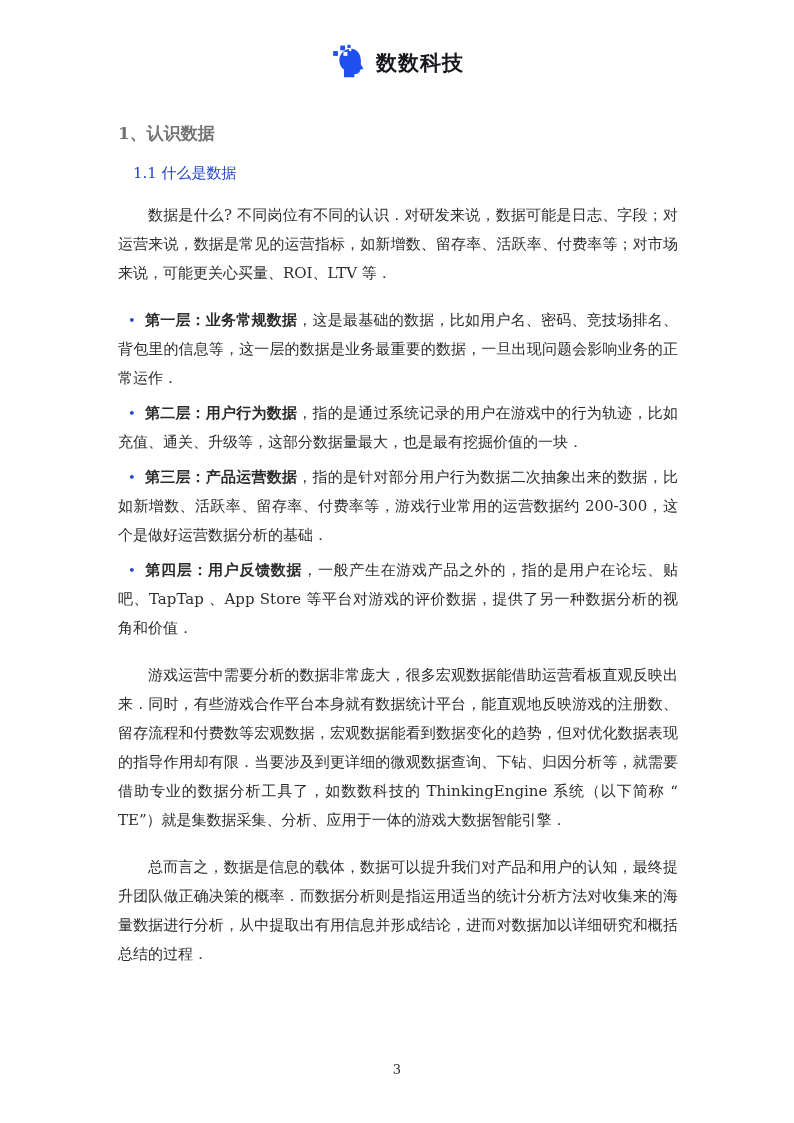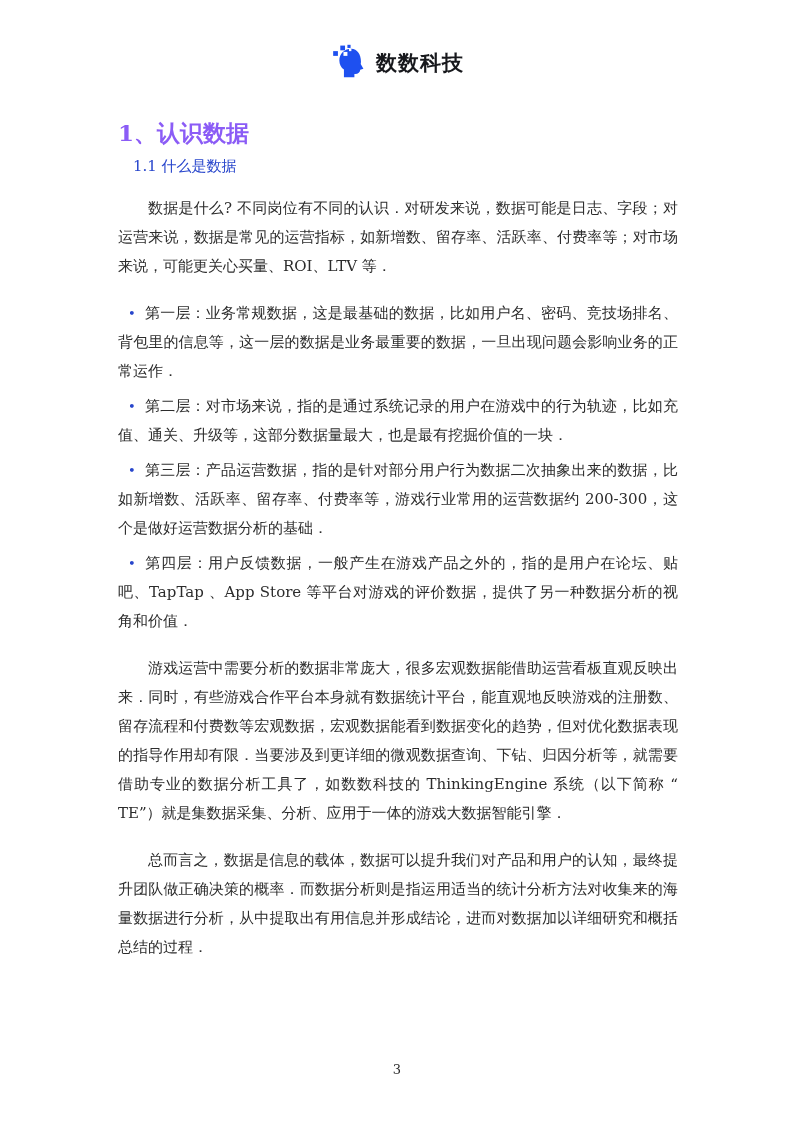--- a/index.html
+++ b/index.html
@@ -34,25 +34,25 @@
     letter-spacing: 1px;
   }
   
   .content {
     position: absolute;
     top: 118px;
     left: 118px;
     width: 560px;
   }
   .h1 {
-    color: #8b5cf6;
-    font-size: 23px;
+    color: #737373;
+    font-size: 17px;
     font-weight: 700;
     line-height: 30px;
-    margin-bottom: 8px;
+    margin-bottom: 15px;
   }
   .h2 {
     color: #2846cc;
     font-size: 15px;
     font-weight: 400;
     line-height: 20px;
     margin-left: 15px;
     margin-bottom: 14px;
   }
   .para {
@@ -69,21 +69,21 @@
     text-align: justify;
     text-indent: 10px;
     margin: 6px 0;
     color: #2c2c2c;
   }
   .bullet .dot {
     color: #2846cc;
     font-size: 13px;
     margin-right: 9px;
   }
-  .bullet .label { font-weight: 400; }
+  .bullet .label { font-weight: 700; }
   
   .pagenum {
     position: absolute;
     bottom: 46px;
     left: 0;
     width: 100%;
     text-align: center;
     font-size: 13px;
     color: #2c2c2c;
   }
@@ -107,21 +107,21 @@
 
   <div class="content">
 
     <div class="h1">1、认识数据</div>
     <div class="h2">1.1 什么是数据</div>
 
     <p class="para">数据是什么? 不同岗位有不同的认识．对研发来说，数据可能是日志、字段；对运营来说，数据是常见的运营指标，如新增数、留存率、活跃率、付费率等；对市场来说，可能更关心买量、ROI、LTV 等．</p>
 
     <p class="bullet"><span class="dot">•</span><span class="label">第一层：业务常规数据</span><span>，这是最基础的数据，比如用户名、密码、竞技场排名、背包里的信息等，这一层的数据是业务最重要的数据，一旦出现问题会影响业务的正常运作．</span></p>
 
-    <p class="bullet"><span class="dot">•</span><span class="label">第二层：对市场来说</span><span>，指的是通过系统记录的用户在游戏中的行为轨迹，比如充值、通关、升级等，这部分数据量最大，也是最有挖掘价值的一块．</span></p>
+    <p class="bullet"><span class="dot">•</span><span class="label">第二层：用户行为数据</span><span>，指的是通过系统记录的用户在游戏中的行为轨迹，比如充值、通关、升级等，这部分数据量最大，也是最有挖掘价值的一块．</span></p>
 
     <p class="bullet"><span class="dot">•</span><span class="label">第三层：产品运营数据</span><span>，指的是针对部分用户行为数据二次抽象出来的数据，比如新增数、活跃率、留存率、付费率等，游戏行业常用的运营数据约 200-300，这个是做好运营数据分析的基础．</span></p>
 
     <p class="bullet"><span class="dot">•</span><span class="label">第四层：用户反馈数据</span><span>，一般产生在游戏产品之外的，指的是用户在论坛、贴吧、TapTap 、App Store 等平台对游戏的评价数据，提供了另一种数据分析的视角和价值．</span></p>
 
     <p class="para">游戏运营中需要分析的数据非常庞大，很多宏观数据能借助运营看板直观反映出来．同时，有些游戏合作平台本身就有数据统计平台，能直观地反映游戏的注册数、留存流程和付费数等宏观数据，宏观数据能看到数据变化的趋势，但对优化数据表现的指导作用却有限．当要涉及到更详细的微观数据查询、下钻、归因分析等，就需要借助专业的数据分析工具了，如数数科技的 ThinkingEngine 系统（以下简称 “ TE”）就是集数据采集、分析、应用于一体的游戏大数据智能引擎．</p>
     <p class="para">总而言之，数据是信息的载体，数据可以提升我们对产品和用户的认知，最终提升团队做正确决策的概率．而数据分析则是指运用适当的统计分析方法对收集来的海量数据进行分析，从中提取出有用信息并形成结论，进而对数据加以详细研究和概括总结的过程．</p>
 
   </div>
 

